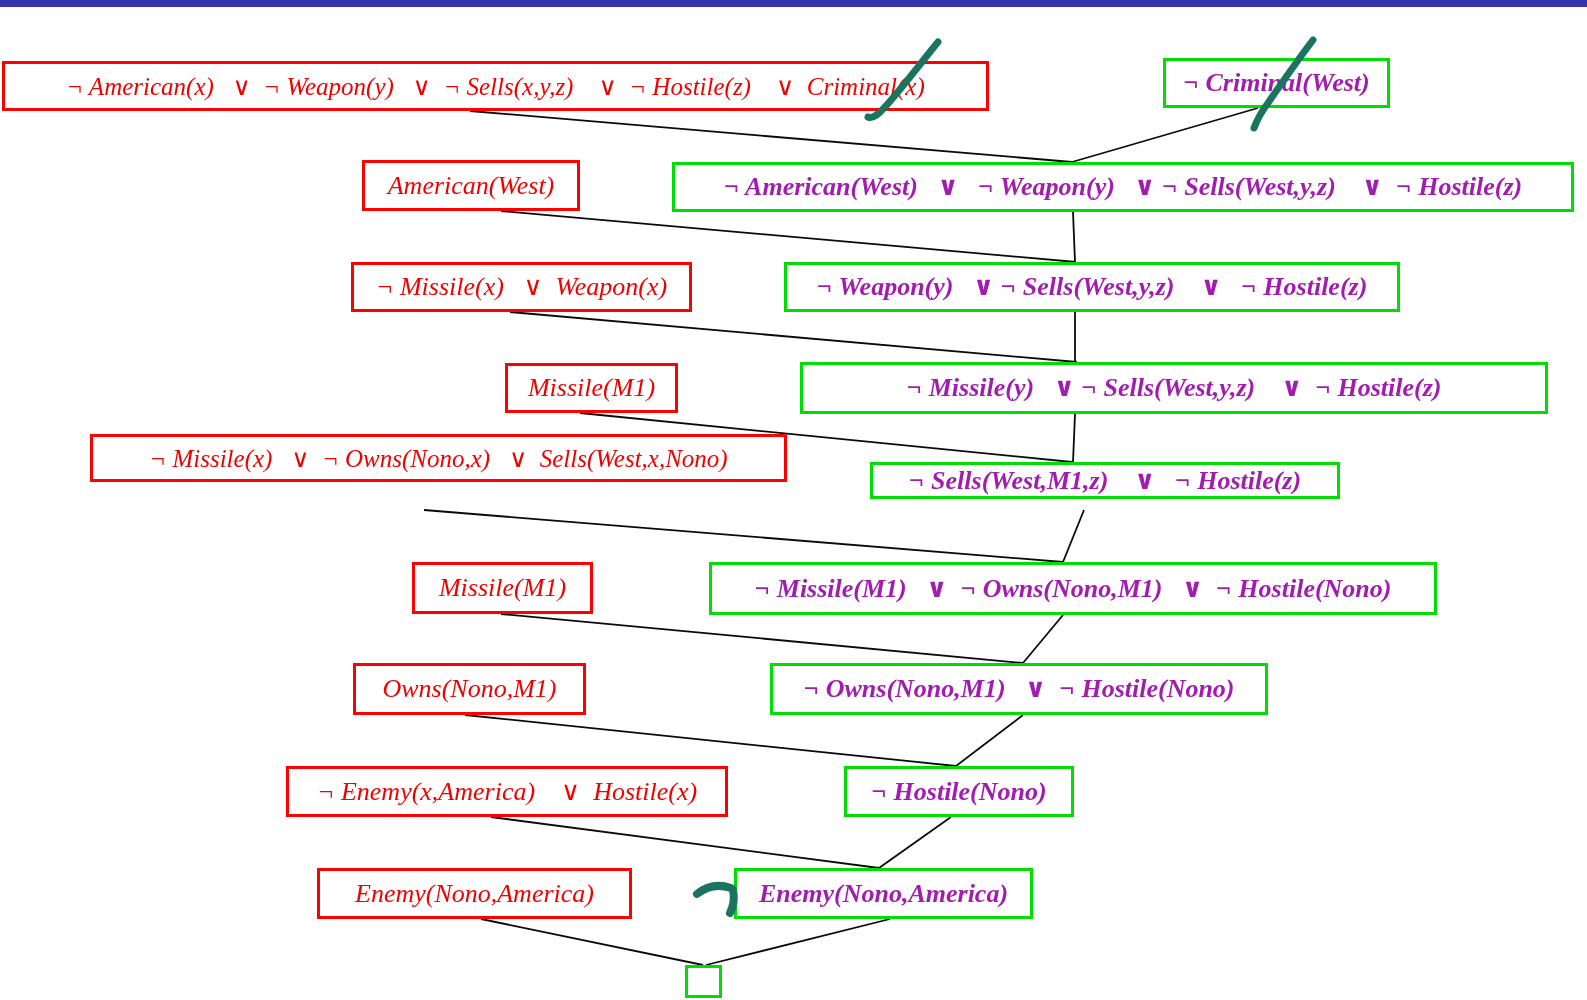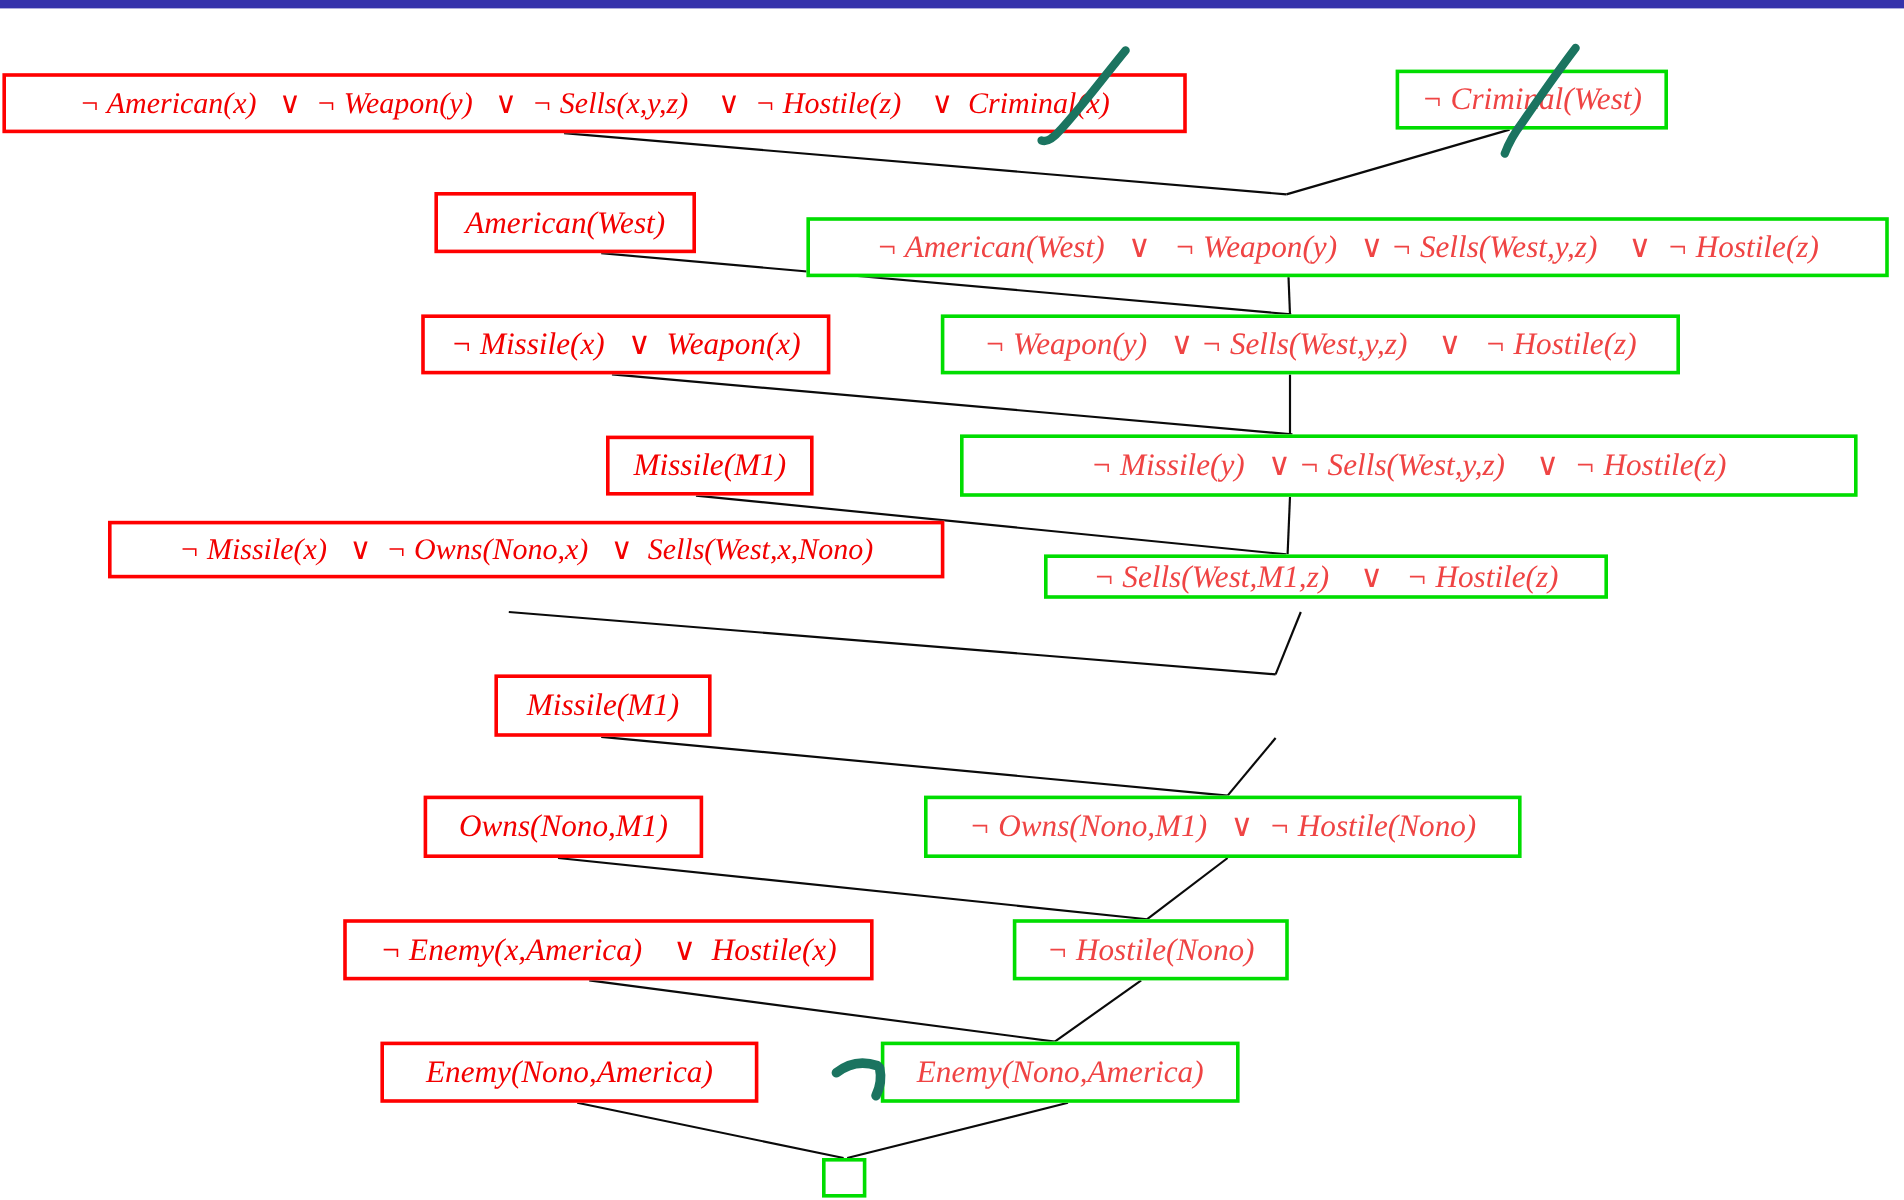--- a/index.html
+++ b/index.html
@@ -6,27 +6,27 @@
   #page{position:relative;width:1587px;height:1000px;background:#ffffff;overflow:hidden;
         font-family:"Liberation Serif","DejaVu Serif",serif;}
   #topbar{position:absolute;left:0;top:0;width:1587px;height:7px;background:#3633ab;}
   svg.layer{position:absolute;left:0;top:0;width:1587px;height:1000px;}
   #lines{z-index:1;}
   #ink{z-index:3;pointer-events:none;}
   .node{position:absolute;z-index:2;display:flex;align-items:center;justify-content:center;
         box-sizing:border-box;background:#ffffff;font-style:italic;white-space:pre;
         font-size:26px;line-height:1;}
   .kb{border:3px solid #ff0000;color:#f20000;}
-  .res{border:3px solid #00dd00;color:#ef4444;}
+  .res{border:3px solid #00dd00;color:#a21caf;font-weight:bold;}
   .node.small-font{font-size:25px;}
   
   #r1kb {left:2px;   top:61px;  width:987px; height:50px;}
   #r1res{left:1163px;top:58px;  width:227px; height:50px;}
   #r2kb {left:362px; top:160px; width:218px; height:51px;}
-  #r2res{left:672px; top:162px; width:902px; height:50px;margin-top:19px;}
+  #r2res{left:672px; top:162px; width:902px; height:50px;}
   #r3kb {left:351px; top:262px; width:341px; height:50px;}
   #r3res{left:784px; top:262px; width:616px; height:50px;}
   #r4kb {left:505px; top:363px; width:173px; height:50px;}
   #r4res{left:800px; top:362px; width:748px; height:52px;}
   #r5kb {left:90px;  top:434px; width:697px; height:48px;}
   #r5res{left:870px; top:462px; width:470px; height:37px;}
   #r6kb {left:412px; top:562px; width:181px; height:52px;}
   #r6res{left:709px; top:562px; width:728px; height:53px;}
   #r7kb {left:353px; top:663px; width:233px; height:52px;}
   #r7res{left:770px; top:663px; width:498px; height:52px;}
@@ -74,20 +74,21 @@
   <div class="node kb" id="r3kb">¬ Missile(x)   ∨  Weapon(x)</div>
   <div class="node res" id="r3res">¬ Weapon(y)   ∨ ¬ Sells(West,y,z)    ∨   ¬ Hostile(z)</div>
 
   <div class="node kb" id="r4kb">Missile(M1)</div>
   <div class="node res" id="r4res">¬ Missile(y)   ∨ ¬ Sells(West,y,z)    ∨  ¬ Hostile(z)</div>
 
   <div class="node kb small-font" id="r5kb">¬ Missile(x)   ∨  ¬ Owns(Nono,x)   ∨  Sells(West,x,Nono)</div>
   <div class="node res" id="r5res">¬ Sells(West,M1,z)    ∨   ¬ Hostile(z)</div>
 
   <div class="node kb" id="r6kb">Missile(M1)</div>
+  <div class="node res" id="r6res">¬ Missile(M1)   ∨  ¬ Owns(Nono,M1)   ∨  ¬ Hostile(Nono)</div>
 
   <div class="node kb" id="r7kb">Owns(Nono,M1)</div>
   <div class="node res" id="r7res">¬ Owns(Nono,M1)   ∨  ¬ Hostile(Nono)</div>
 
   <div class="node kb" id="r8kb">¬ Enemy(x,America)    ∨  Hostile(x)</div>
   <div class="node res" id="r8res">¬ Hostile(Nono)</div>
 
   <div class="node kb" id="r9kb">Enemy(Nono,America)</div>
   <div class="node res" id="r9res">Enemy(Nono,America)</div>
 

